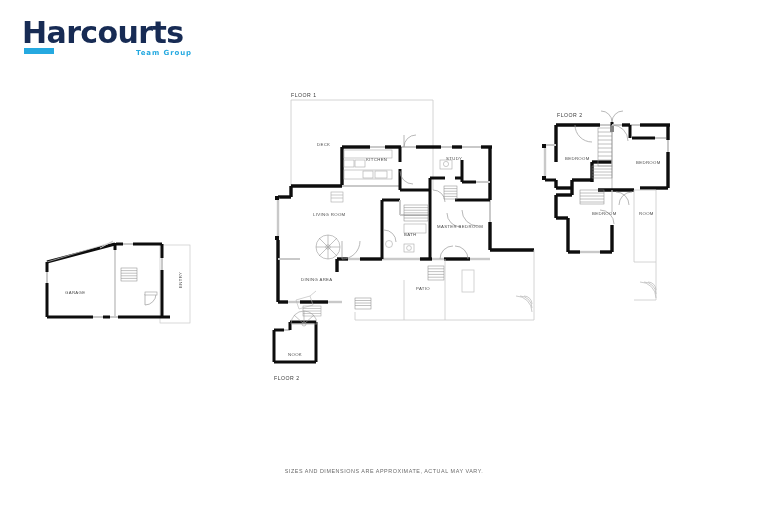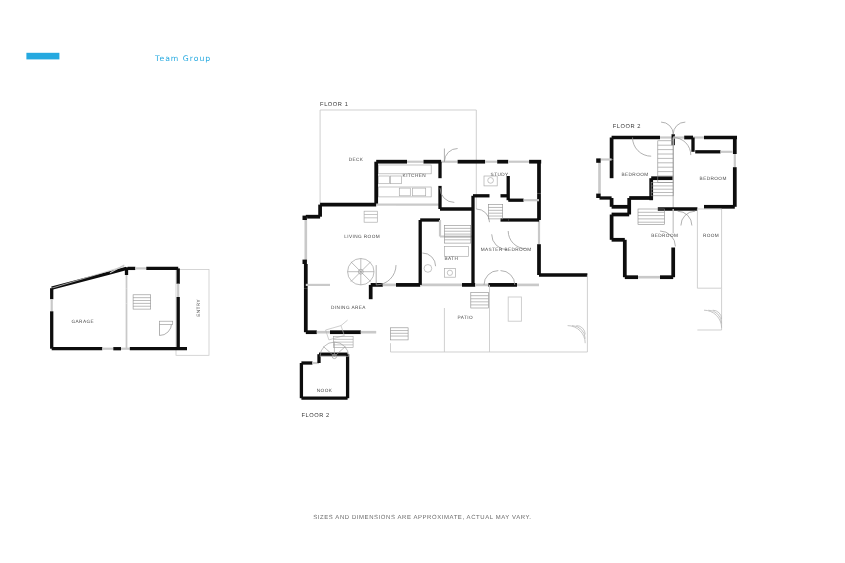--- a/index.html
+++ b/index.html
@@ -12,21 +12,21 @@
   #logo .word{
     font-family:"DejaVu Sans",sans-serif;
     font-size:30px;font-weight:700;color:#172b54;letter-spacing:-0.6px;
     line-height:30px;position:absolute;left:0;top:0;
   }
   #logo .dash{
     position:absolute;left:2px;top:30px;width:30px;height:6px;background:#25a9e0;
   }
   #logo .sub{
     position:absolute;right:30px;top:31px;
-    font-size:7px;color:#25a9e0;letter-spacing:0.9px;font-weight:400;
+    font-size:7px;color:#25a9e0;letter-spacing:0.9px;font-weight:700;
     font-family:"DejaVu Sans",sans-serif;
   }
   
   #plan{position:absolute;left:0;top:0;width:768px;height:512px;}
   .plabel{
     position:absolute;font-size:4.3px;color:#4a4a4a;letter-spacing:.35px;
     white-space:nowrap;font-family:"Liberation Sans",sans-serif;
   }
   .flabel{
     position:absolute;font-size:5.2px;color:#3a3a3a;letter-spacing:.5px;
@@ -39,20 +39,21 @@
   #footer{
     position:absolute;left:0;top:468px;width:768px;text-align:center;
     font-size:5.4px;color:#6a6a6a;letter-spacing:.55px;
     font-family:"Liberation Sans",sans-serif;
   }
 </style>
 </head>
 <body>
 
 <div id="logo">
+  <div class="word">Harcourts</div>
   <div class="dash"></div>
   <div class="sub">Team Group</div>
 </div>
 
 <div id="plan">
 <svg width="768" height="512" viewBox="0 0 768 512" xmlns="http://www.w3.org/2000/svg">
   <defs>
     <g id="doorarc"></g>
   </defs>
 

